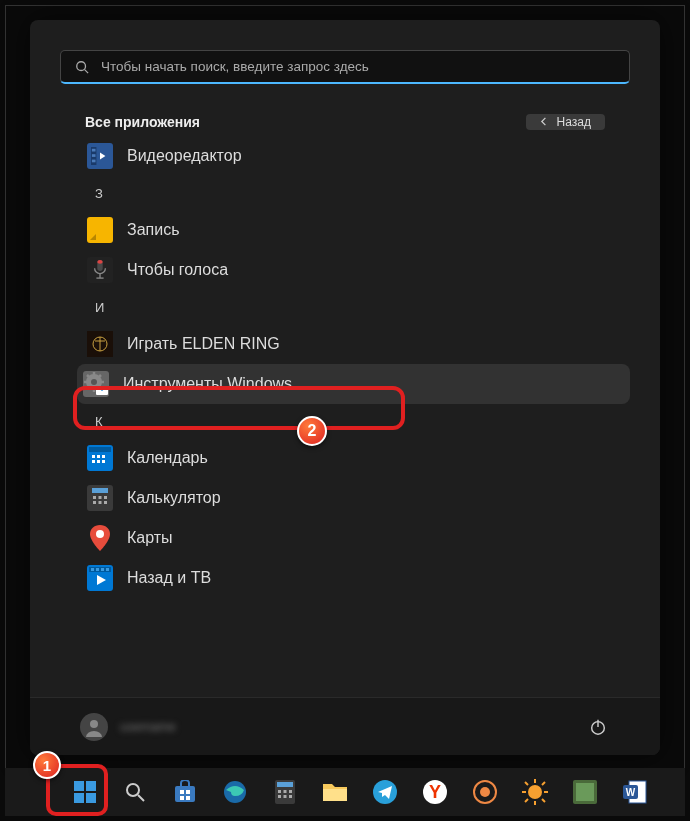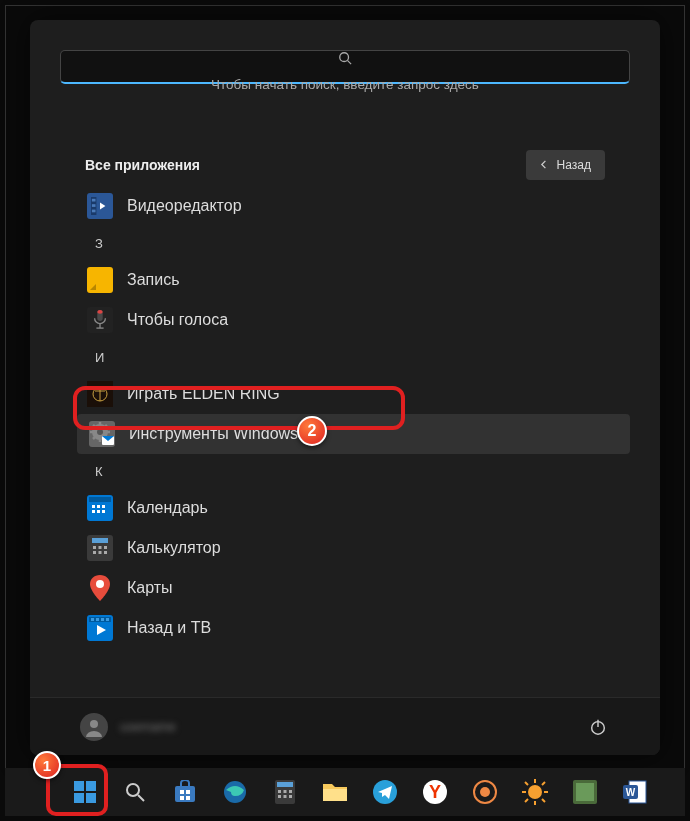--- a/index.html
+++ b/index.html
@@ -41,49 +41,47 @@
       margin: 30px 30px 0 30px;
       height: 34px;
       background: #111;
       border: 1px solid #444;
       border-radius: 5px;
       display: flex;
       align-items: center;
       padding: 0 14px;
       gap: 12px;
       border-bottom: 2px solid #4db8ff;
-      flex-direction: column;
     }
     .search-bar .icon {
       width: 14px;
       height: 14px;
       display: flex;
     }
     .search-bar span.placeholder {
       color: #aaa;
       font-size: 13.5px;
     }
     .apps-header {
       display: flex;
       justify-content: space-between;
       align-items: center;
       padding: 30px 55px 6px 55px;
-      margin-top: 36px;
     }
     .apps-header .title {
       font-size: 14px;
       font-weight: 600;
       color: #eee;
     }
     .back-btn {
       background: #3a3a3a;
       border: none;
       border-radius: 4px;
       color: #ddd;
-      padding: 8px 14px;
+      padding: 1px 14px;
       font-size: 12px;
       cursor: pointer;
       display: flex;
       align-items: center;
       gap: 8px;
     }
     .apps-list {
       flex: 1;
       overflow: hidden;
       padding: 0 30px 0 55px;
@@ -92,21 +90,22 @@
       display: flex;
       align-items: center;
       gap: 14px;
       height: 40px;
       padding-left: 2px;
       border-radius: 4px;
     }
     .app-item.hovered {
       background: #323232;
       margin-left: -8px;
-      padding-left: 12px;
+      padding-left: 6px;
+      border-radius: 8px;
     }
     .app-icon {
       width: 26px;
       height: 26px;
       border-radius: 3px;
       display: flex;
       align-items: center;
       justify-content: center;
       font-size: 14px;
       flex-shrink: 0;

